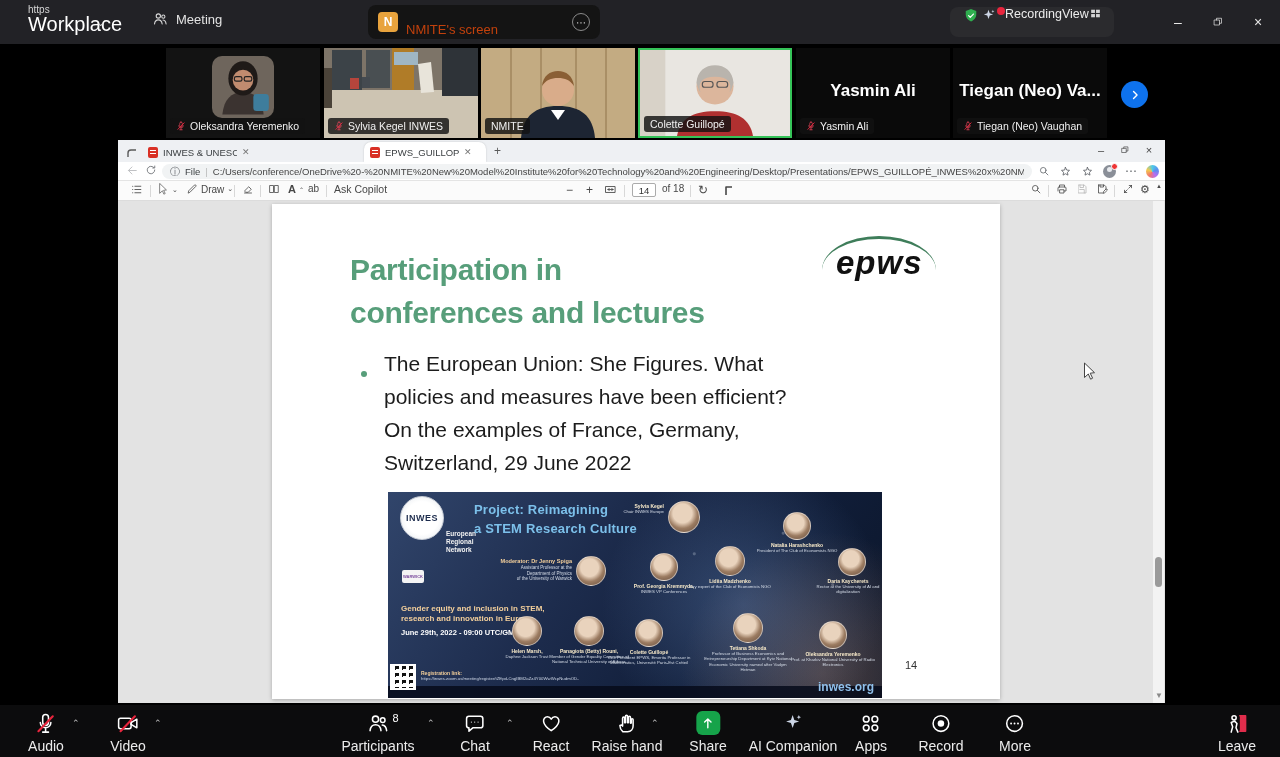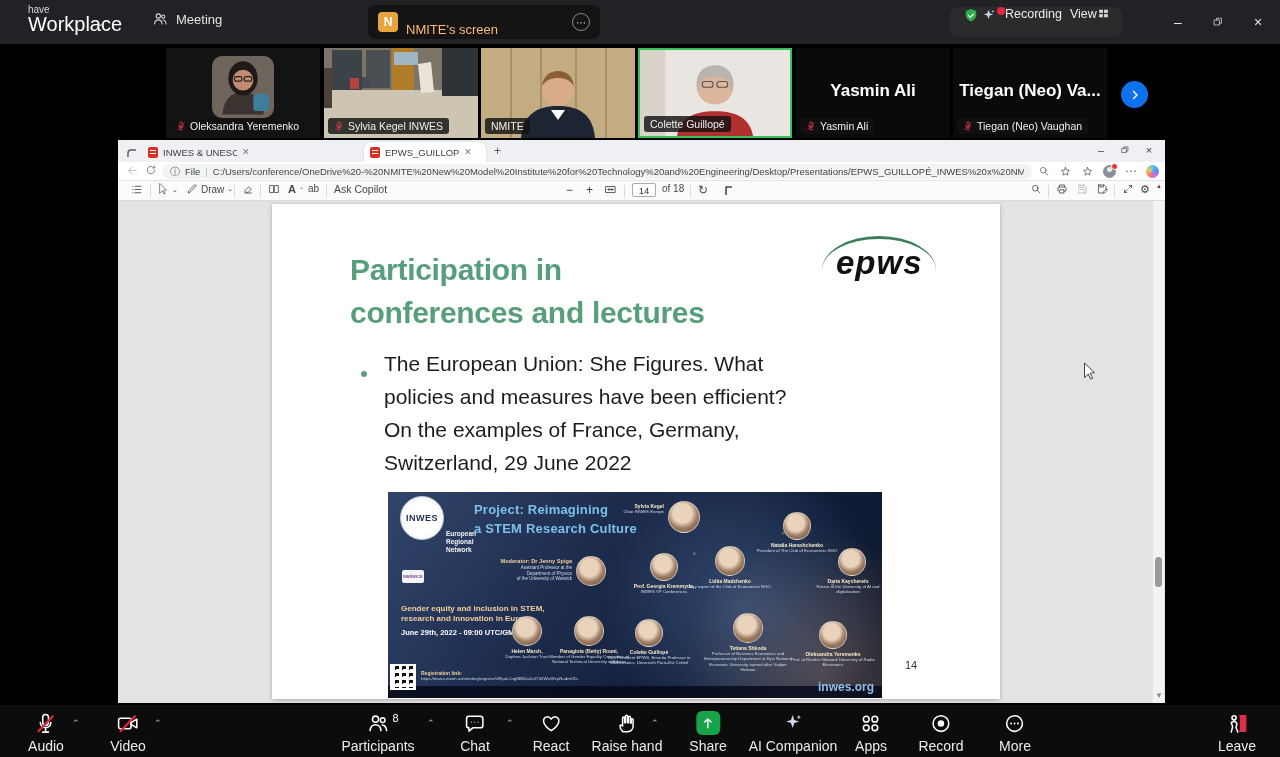--- a/index.html
+++ b/index.html
@@ -12,21 +12,21 @@
 
   
   .topbar { position:absolute; left:0; top:0; width:1280px; height:44px; background:#222226; }
   .brand { position:absolute; left:28px; top:4px; color:#fff; }
   .brand .z { font-size:10px; color:#d6d6d6; line-height:11px; }
   .brand .w { font-size:20px; font-weight:500; line-height:18px; }
   .brand-chev { position:absolute; left:96px; top:16px; color:#cfcfcf; font-size:11px; }
   .meet-tab { position:absolute; left:152px; top:11px; display:flex; align-items:center; gap:8px; color:#e3e3e3; font-size:13px; }
   .screen-tab { position:absolute; left:368px; top:5px; width:232px; height:34px; background:#141414; border-radius:8px; display:flex; align-items:center; padding:0 10px; gap:8px; }
   .n-badge { width:20px; height:20px; border-radius:4px; background:var(--tab-n-orange,#E8A33D); color:#fff; font-size:12px; font-weight:bold; display:flex; align-items:center; justify-content:center; }
-  .screen-tab .lbl { color:#fdba74; font-size:13px; flex:1;margin-top:15px; }
+  .screen-tab .lbl { color:#c2410c; font-size:13px; flex:1;margin-top:15px; }
   .tab-more { width:18px; height:18px; border:1px solid #8a8a8a; border-radius:50%; color:#d8d8d8; font-size:10px; display:flex; align-items:center; justify-content:center; }
   .status-pill { position:absolute; left:950px; top:7px; height:30px; background:#2b2b2e; border-radius:8px; display:flex; align-items:flex-start; padding:0 12px; }
   .rec-dot { width:8px; height:8px; border-radius:50%; background:var(--recording-red,#E8253D); }
   .status-pill .txt { color:#ececec; font-size:12.5px; }
   .winbtn { position:absolute; top:0; width:40px; height:44px; display:flex; align-items:center; justify-content:center; color:#e8e8e8; font-size:14px; }
 
   
   .strip { position:absolute; left:0; top:44px; width:1280px; height:96px; background:#000; }
   .tile { position:absolute; top:4px; width:154px; height:90px; background:#131313; overflow:hidden; }
   .tile.active { border:2px solid var(--active-speaker-green,#35C358); }
@@ -256,21 +256,21 @@
     <symbol id="i-star" viewBox="0 0 24 24">
         <path d="M12 4.5l2.2 4.8 5.2.6-3.9 3.6 1.1 5.2L12 16.1l-4.6 2.6 1.1-5.2-3.9-3.6 5.2-.6z"></path>
       </symbol>
   </defs>
 </svg>
 
 <div class="page">
 
   <div class="topbar">
     <div class="brand">
-      <div class="z">have</div>
+      <div class="z">https</div>
       <div class="w">Workplace</div>
     </div>
     <div class="brand-chev">⌄</div>
     <div class="meet-tab">
       <svg class="ic" width="16" height="16" style="color:#d9d9d9">
           <use href="#i-people"></use>
         </svg>
       <span>Meeting</span>
     </div>
     <div class="screen-tab">
@@ -280,21 +280,21 @@
     </div>
     <div class="status-pill">
       <svg class="ic" width="18" height="18">
           <use href="#i-shield"></use>
         </svg>
       <svg class="ic" width="17" height="17">
           <use href="#i-sparkle"></use>
         </svg>
       <span class="rec-dot"></span>
       <span class="txt">Recording</span>
-      <span class="txt" style="margin-left:8px">View</span>
+      <span class="txt" style="">View</span>
       <svg class="ic" width="13" height="13" style="color:#d5d5d5">
           <use href="#i-grid"></use>
         </svg>
     </div>
     <div class="winbtn" style="left:1158px">–</div>
     <div class="winbtn" style="left:1198px">
         <svg class="ic" width="12" height="12" style="stroke-width:1.4">
           <use href="#i-restore"></use>
         </svg>
       </div>

